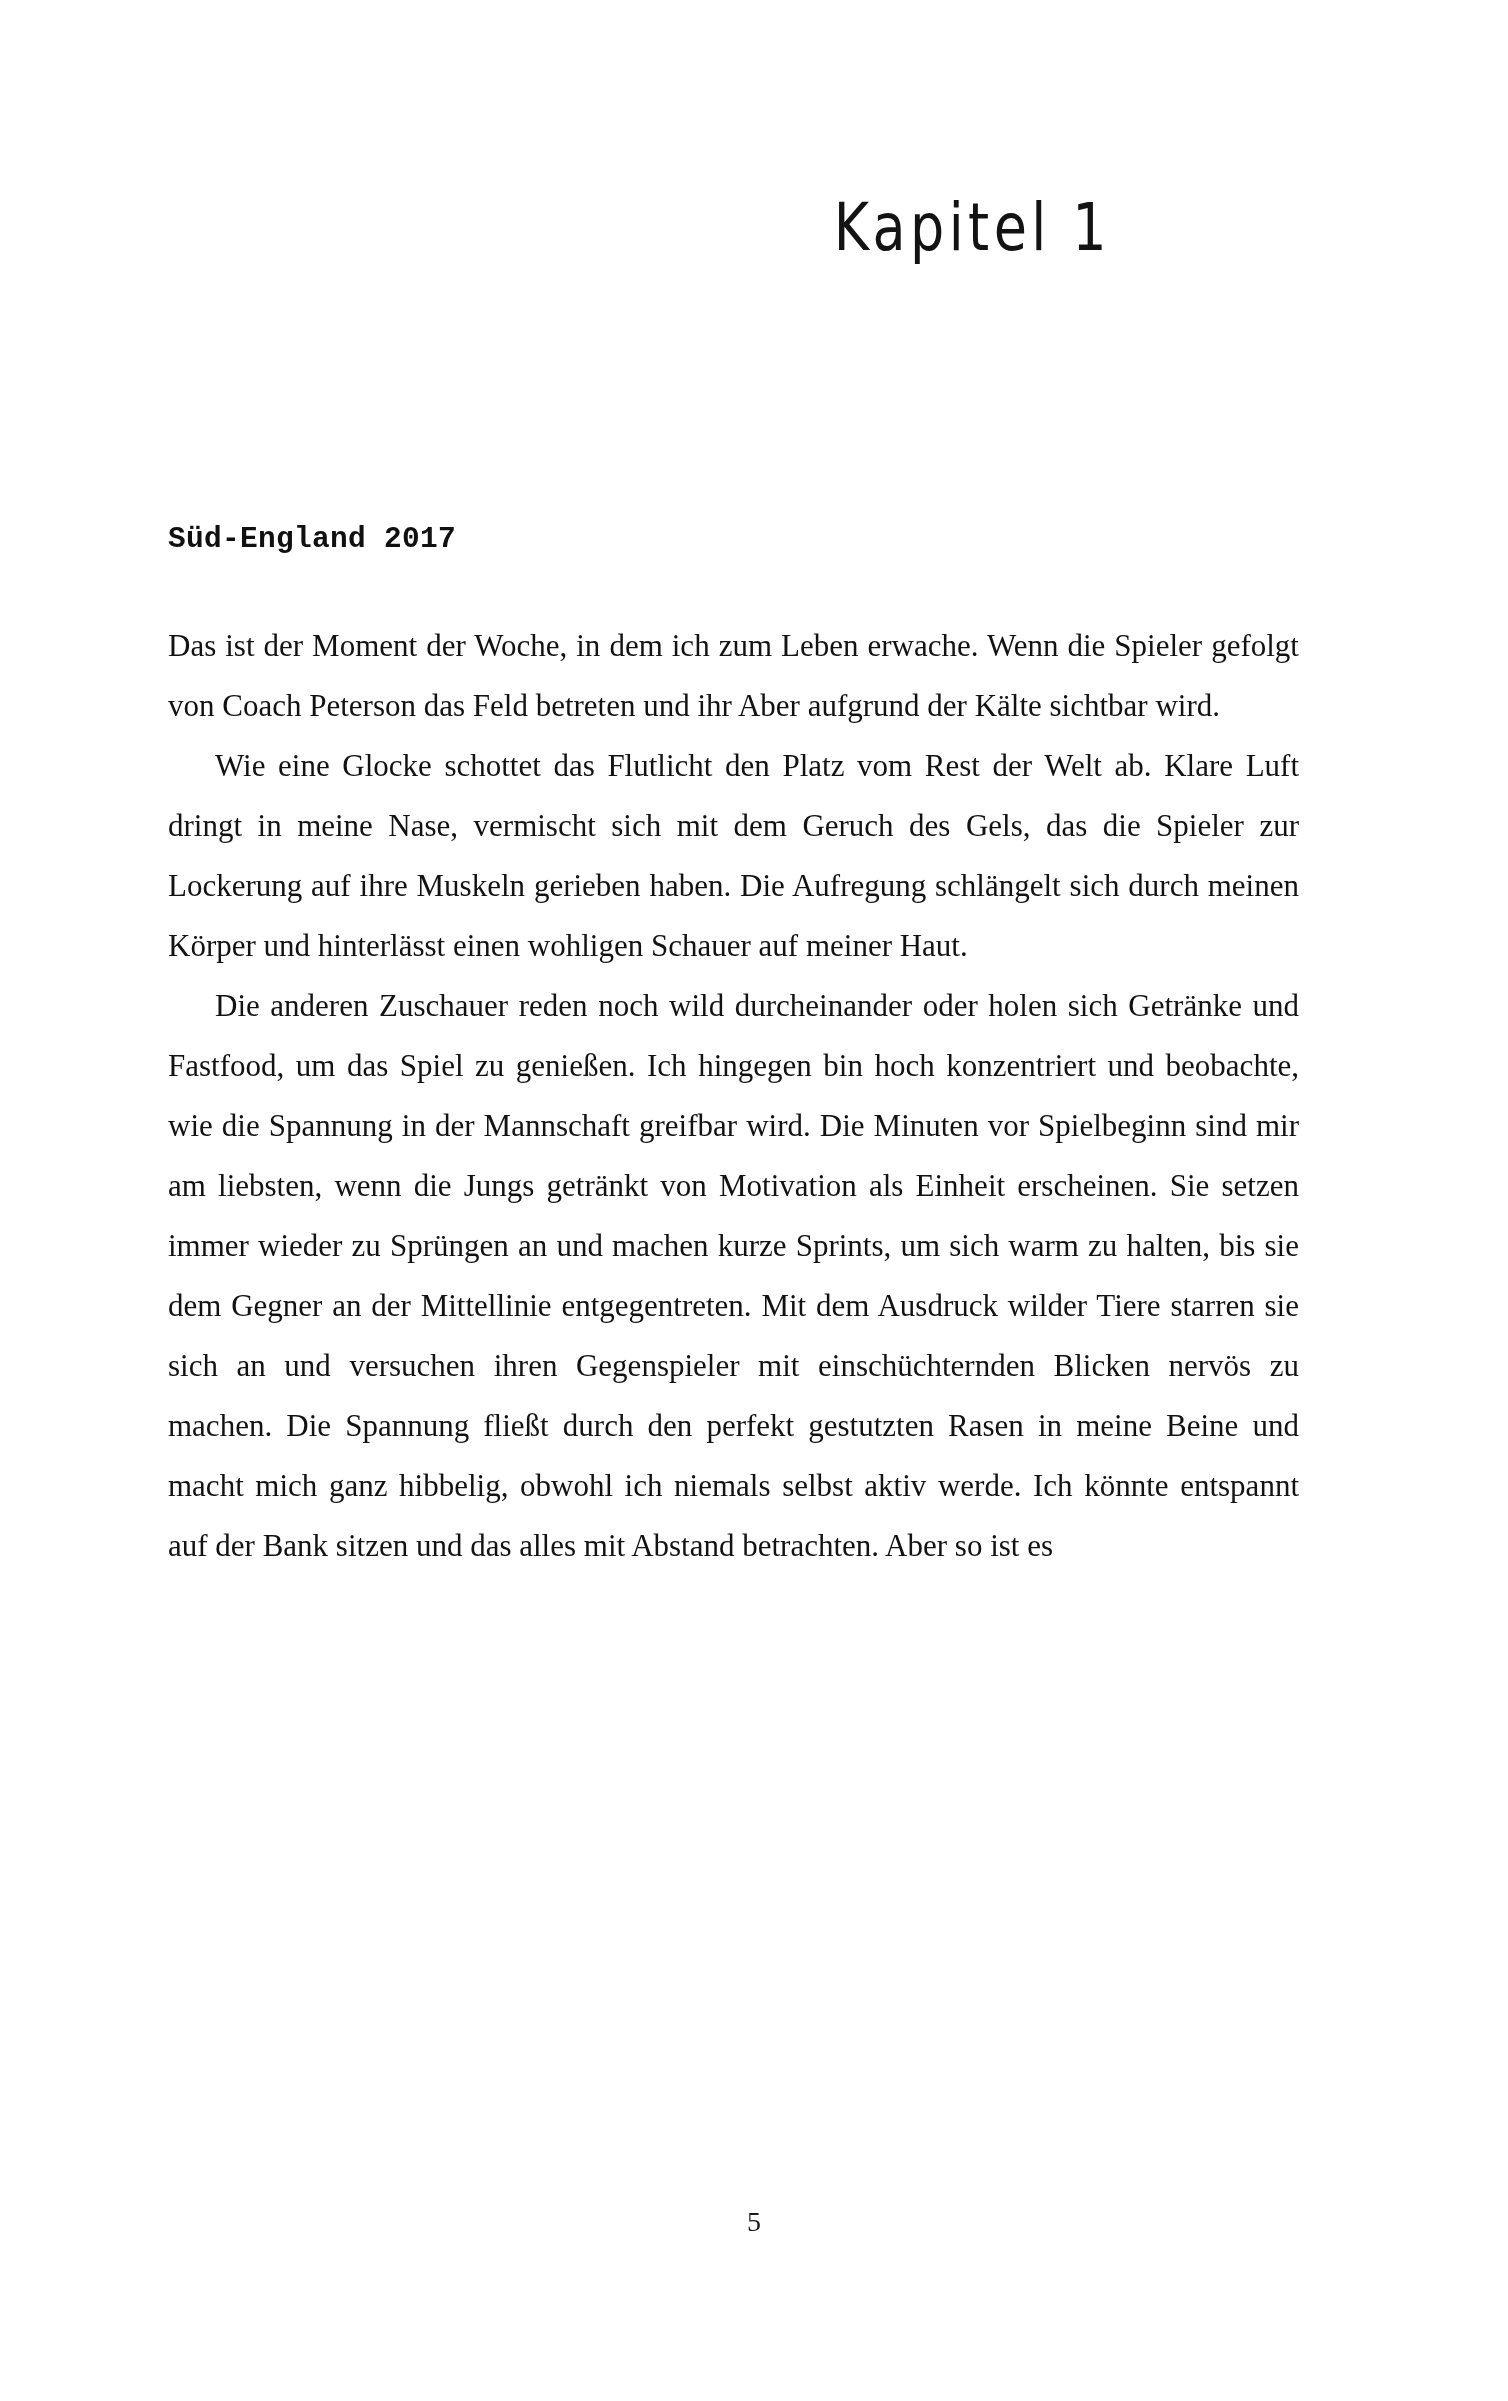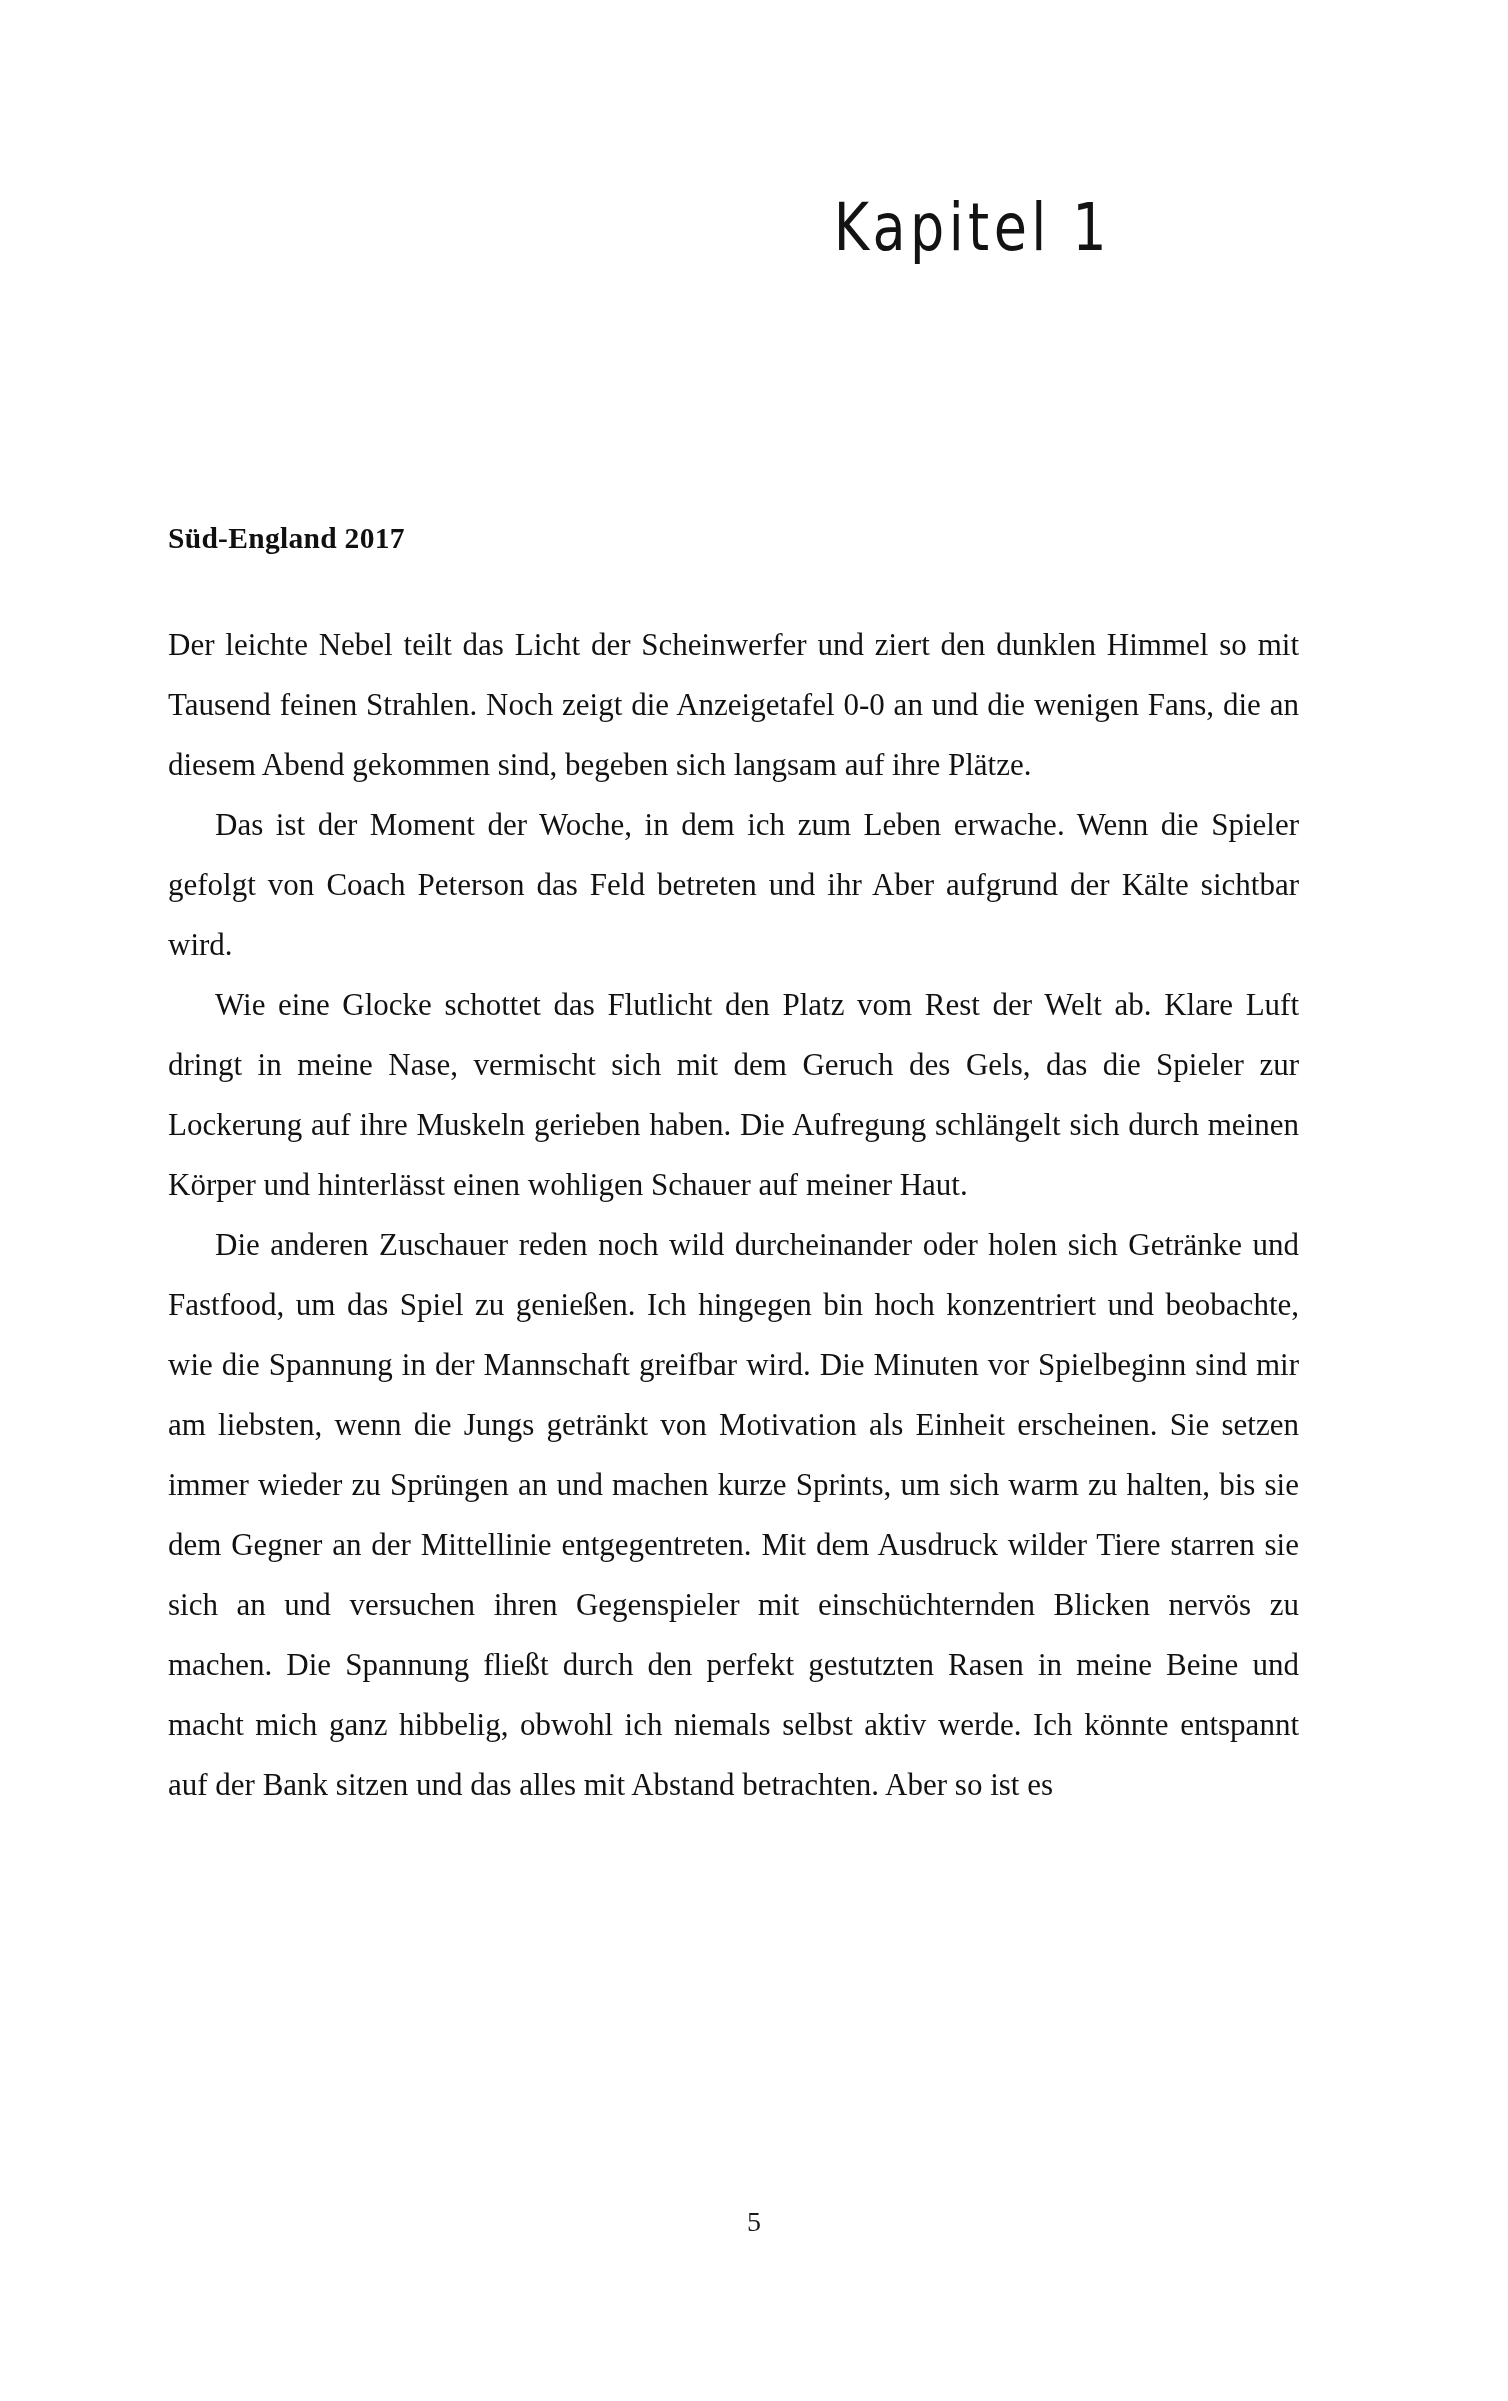--- a/index.html
+++ b/index.html
@@ -43,21 +43,21 @@
 
   
   .text-column {
     position: absolute;
     top: 522px;
     left: 168px;
     width: 1131px;
   }
 
   .section-label {
-    font-family: Liberation Serif, serif;
+    font-family: Liberation Mono, monospace;
     font-weight: 700;
     font-size: 29.5px;
     letter-spacing: 0.3px;
     color: #101010;
     margin: 0 0 60px 0;
   }
 
   p.body-par {
     margin: 0;
     font-size: 31px;
@@ -87,21 +87,20 @@
 <body>
 
 <div class="page">
 
   <div class="chapter-heading">Kapitel 1</div>
 
   <div class="text-column">
 
     <div class="section-label">Süd-England 2017</div>
 
-    <p class="body-par">Der leichte Nebel teilt das Licht der Scheinwerfer und ziert den dunklen Himmel so mit Tausend feinen Strahlen. Noch zeigt die Anzeigetafel 0-0 an und die wenigen Fans, die an diesem Abend gekommen sind, begeben sich langsam auf ihre Plätze.</p>
 
     <p class="body-par">Das ist der Moment der Woche, in dem ich zum Leben erwache. Wenn die Spieler gefolgt von Coach Peterson das Feld betreten und ihr Aber aufgrund der Kälte sichtbar wird.</p>
 
     <p class="body-par">Wie eine Glocke schottet das Flutlicht den Platz vom Rest der Welt ab. Klare Luft dringt in meine Nase, vermischt sich mit dem Geruch des Gels, das die Spieler zur Lockerung auf ihre Muskeln gerieben haben. Die Aufregung schlängelt sich durch meinen Körper und hinterlässt einen wohligen Schauer auf meiner Haut.</p>
 
     <p class="body-par">Die anderen Zuschauer reden noch wild durcheinander oder holen sich Getränke und Fastfood, um das Spiel zu genießen. Ich hingegen bin hoch konzentriert und beobachte, wie die Spannung in der Mannschaft greifbar wird. Die Minuten vor Spielbeginn sind mir am liebsten, wenn die Jungs getränkt von Motivation als Einheit erscheinen. Sie setzen immer wieder zu Sprüngen an und machen kurze Sprints, um sich warm zu halten, bis sie dem Gegner an der Mittellinie entgegentreten. Mit dem Ausdruck wilder Tiere starren sie sich an und versuchen ihren Gegenspieler mit einschüchternden Blicken nervös zu machen. Die Spannung fließt durch den perfekt gestutzten Rasen in meine Beine und macht mich ganz hibbelig, obwohl ich niemals selbst aktiv werde. Ich könnte entspannt auf der Bank sitzen und das alles mit Abstand betrachten. Aber so ist es</p>
 
   </div>
 
   <div class="folio">5</div>

